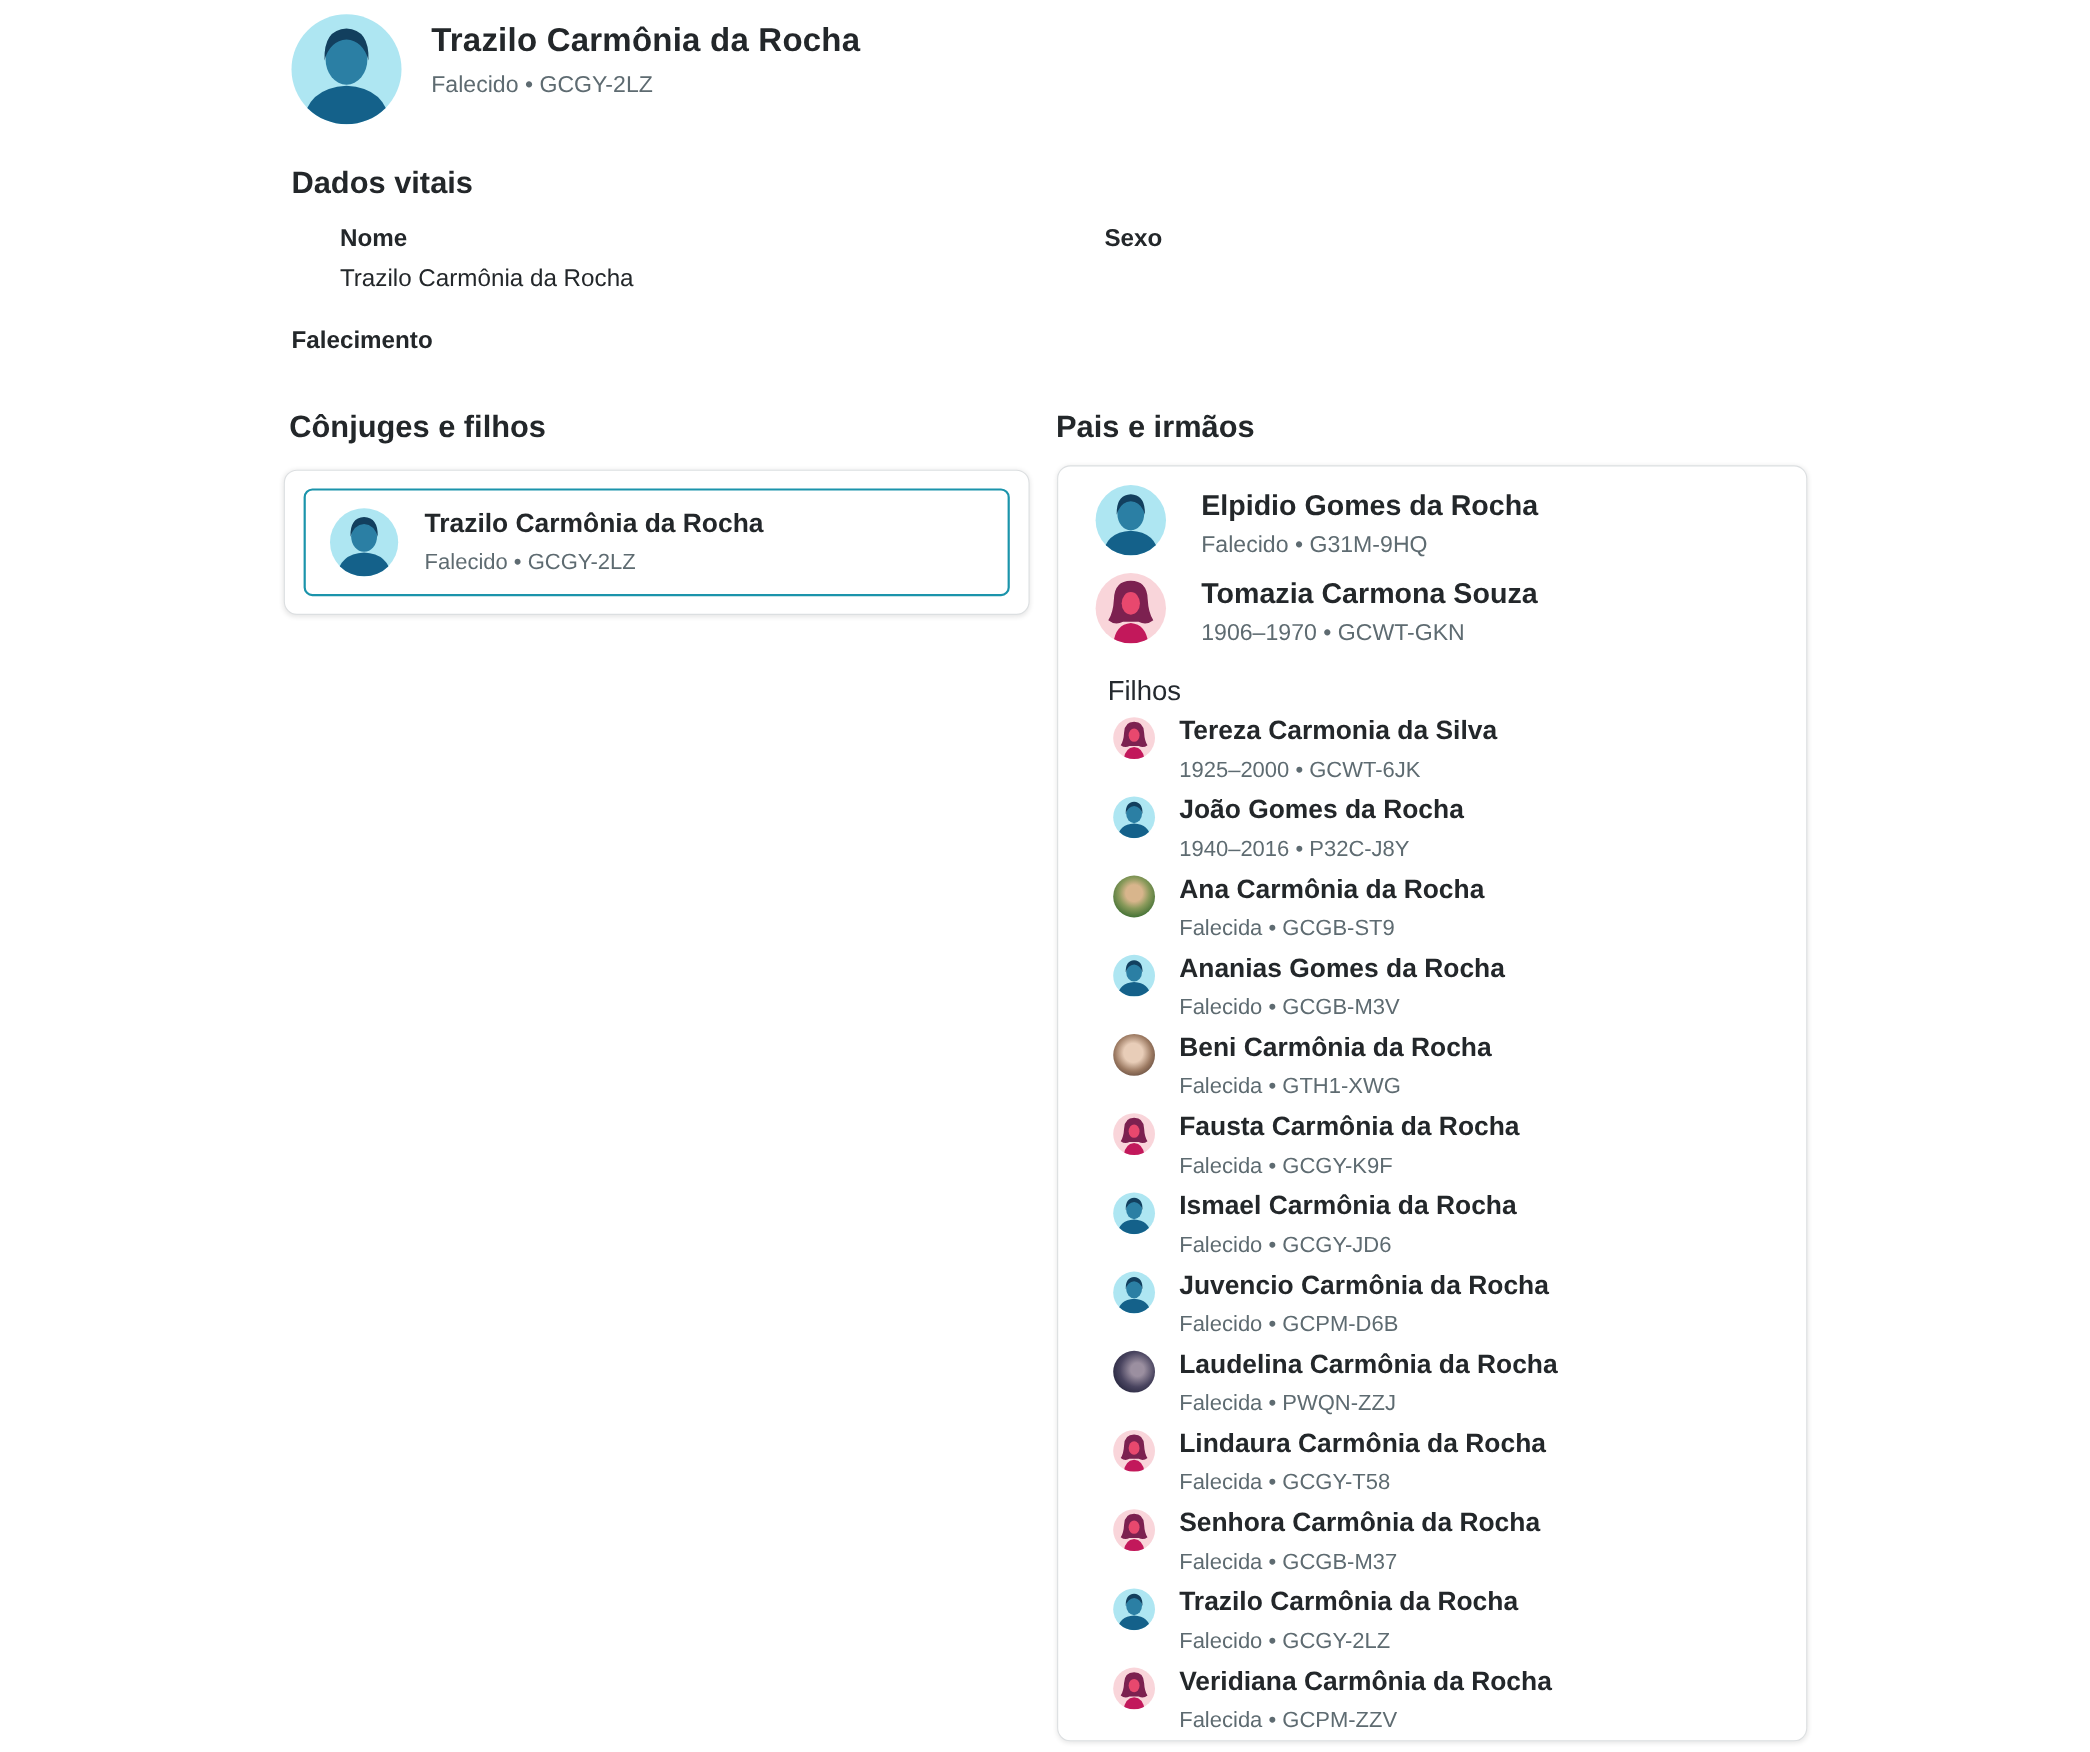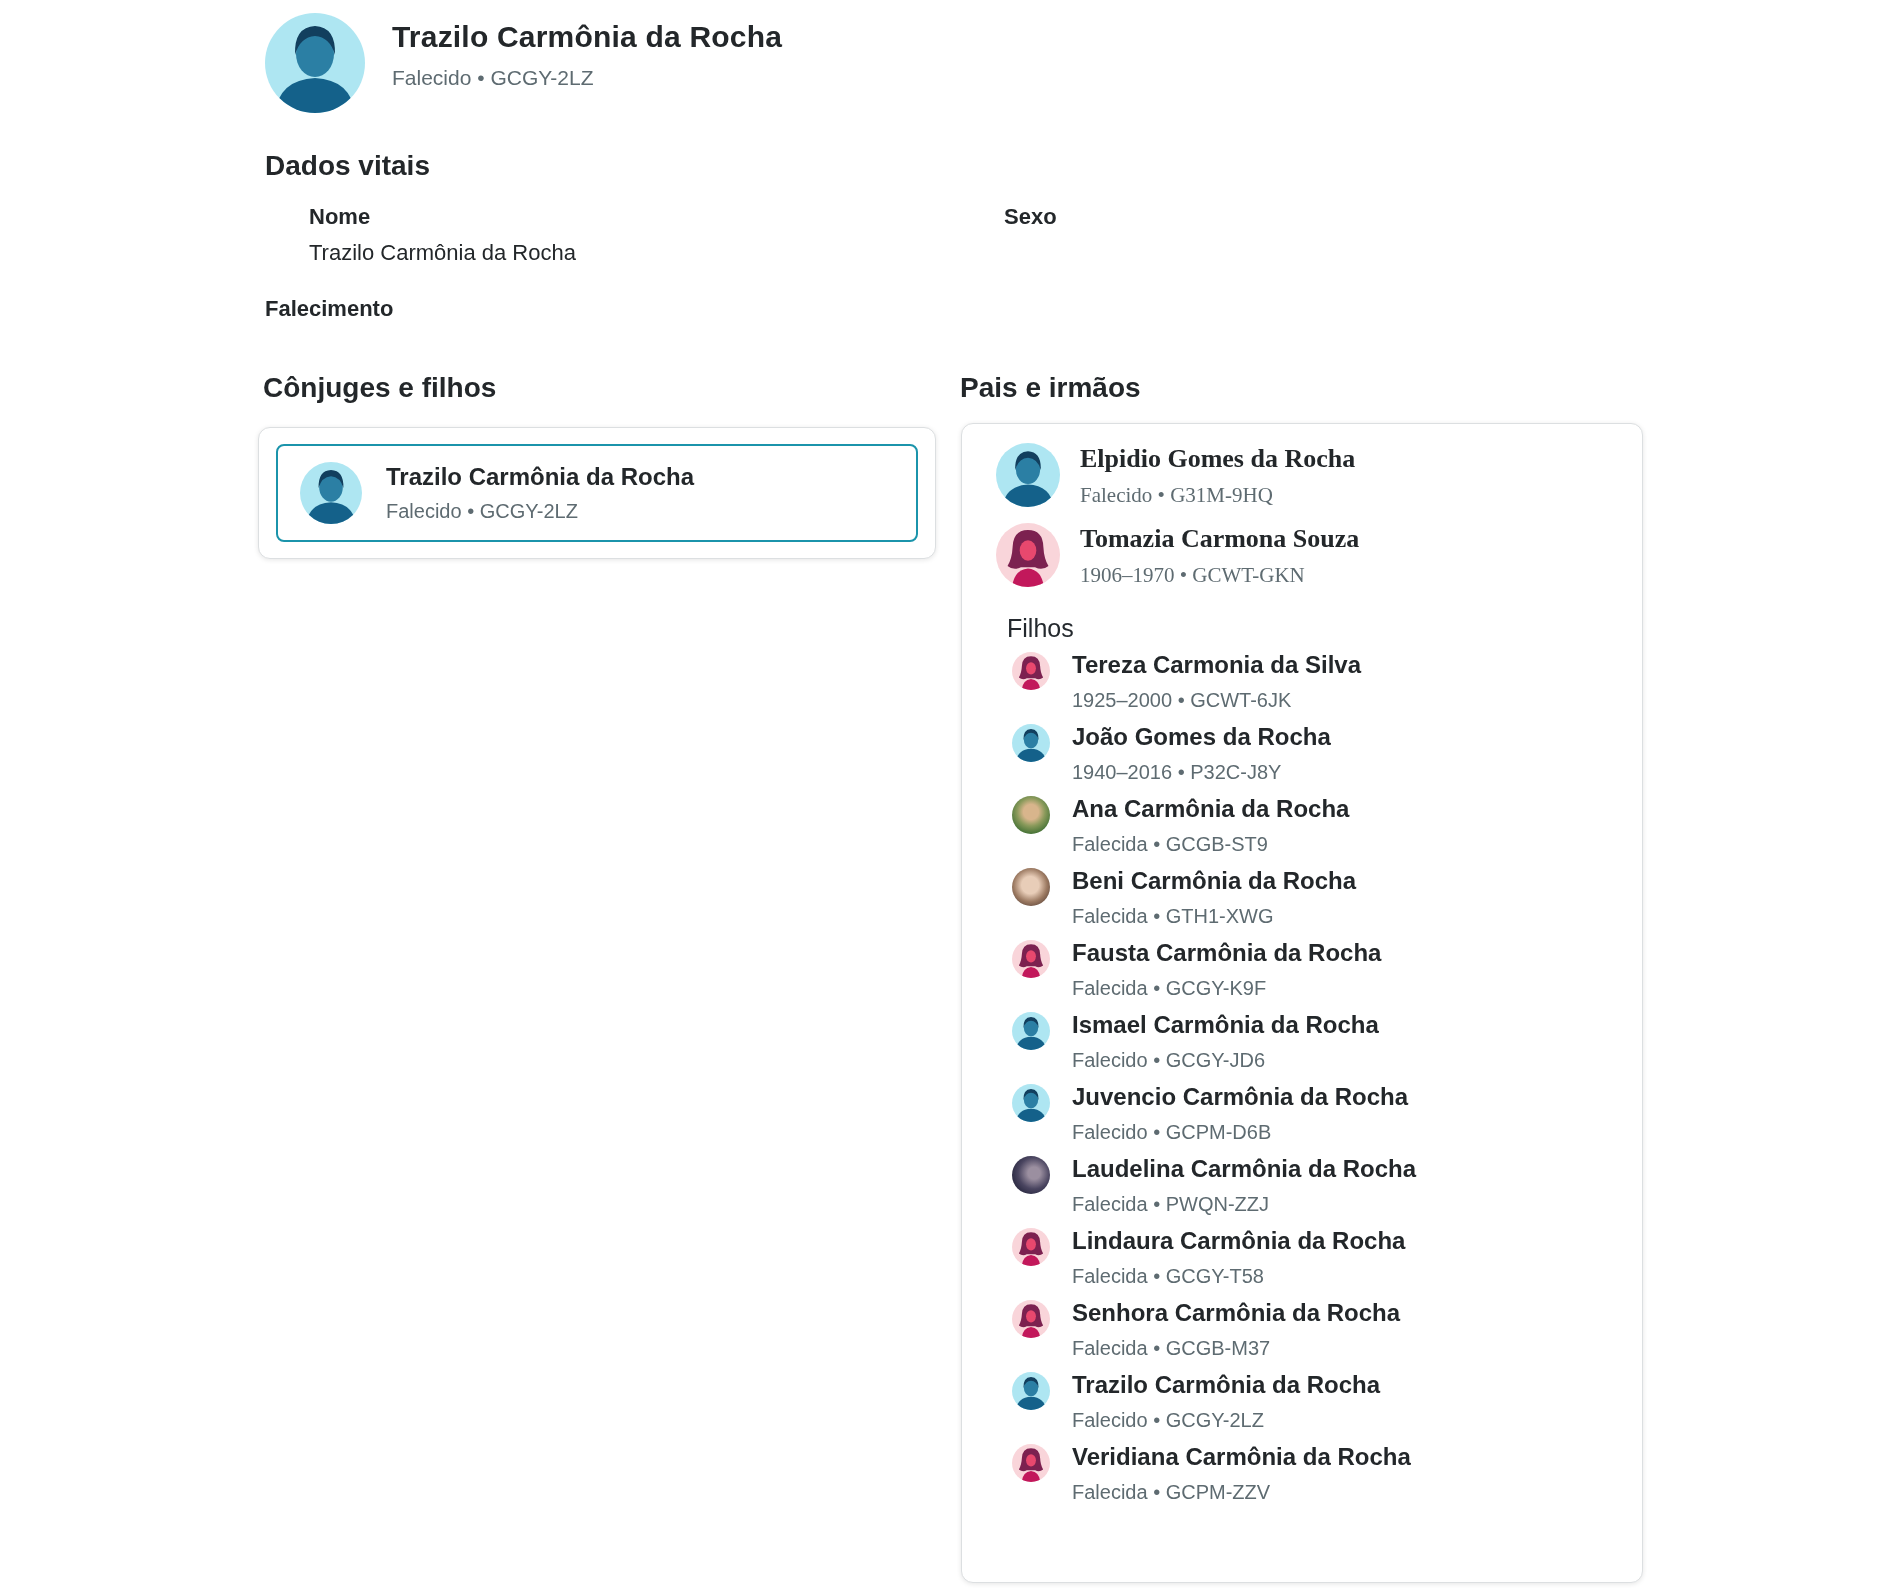--- a/index.html
+++ b/index.html
@@ -53,21 +53,21 @@
   .card-spouse { left:258px; top:427px; width:678px; height:132px; }
   .spouse-inner {
     position:absolute; left:17px; right:17px; top:16px; bottom:16px;
     border:2px solid #1b94ab; border-radius:8px;
     display:flex; align-items:center; gap:24px; padding-left:22px;
   }
   .p-name { font-size:24px; font-weight:bold; }
   .p-sub  { font-size:20px; color:#5e6b71; margin-top:9px; }
 
   .card-family { left:961px; top:423px; width:682px; height:1160px; padding:17px 0 0 34px; }
-  .parent-row { display:flex; gap:20px; align-items:center; margin-bottom:13px; cursor:pointer;font-family:Liberation Serif, serif; }
+  .parent-row { display:flex; gap:32px; align-items:flex-start; margin-bottom:13px; cursor:pointer; }
   .parent-row .txt { padding-top:3px; }
   .parent-name { font-size:26px; font-weight:bold; }
   .parent-sub  { font-size:21px; color:#5e6b71; margin-top:9px; }
 
   .children-label { margin-left:11px; margin-top:26px; font-size:25px; color:#24292e; }
   .children { margin-left:16px; margin-top:7px; }
   .child-row { display:flex; gap:22px; align-items:flex-start; height:66px; margin-bottom:6px; cursor:pointer; }
   .child-row .avatar { margin-top:2px; }
   .child-name { font-size:24px; font-weight:bold; line-height:30px;text-align:center; }
   .child-sub  { font-size:20px; color:#5e6b71; line-height:20px; margin-top:10px; }
@@ -199,20 +199,32 @@
         <span class="avatar av-38" data-avatar="photo-green">
           
           
         </span>
         <div>
           <div class="child-name">Ana Carmônia da Rocha</div>
           <div class="child-sub">Falecida • GCGB-ST9</div>
         </div>
       </div>
 
+      <div class="child-row">
+        <span class="avatar av-38" data-avatar="male">
+          <svg class="ic-m">
+              <use href="#sym-male"></use>
+            </svg>
+
+        </span>
+        <div>
+          <div class="child-name">Ananias Gomes da Rocha</div>
+          <div class="child-sub">Falecido • GCGB-M3V</div>
+        </div>
+      </div>
 
       <div class="child-row">
         <span class="avatar av-38" data-avatar="photo-brown">
           
           
         </span>
         <div>
           <div class="child-name">Beni Carmônia da Rocha</div>
           <div class="child-sub">Falecida • GTH1-XWG</div>
         </div>

